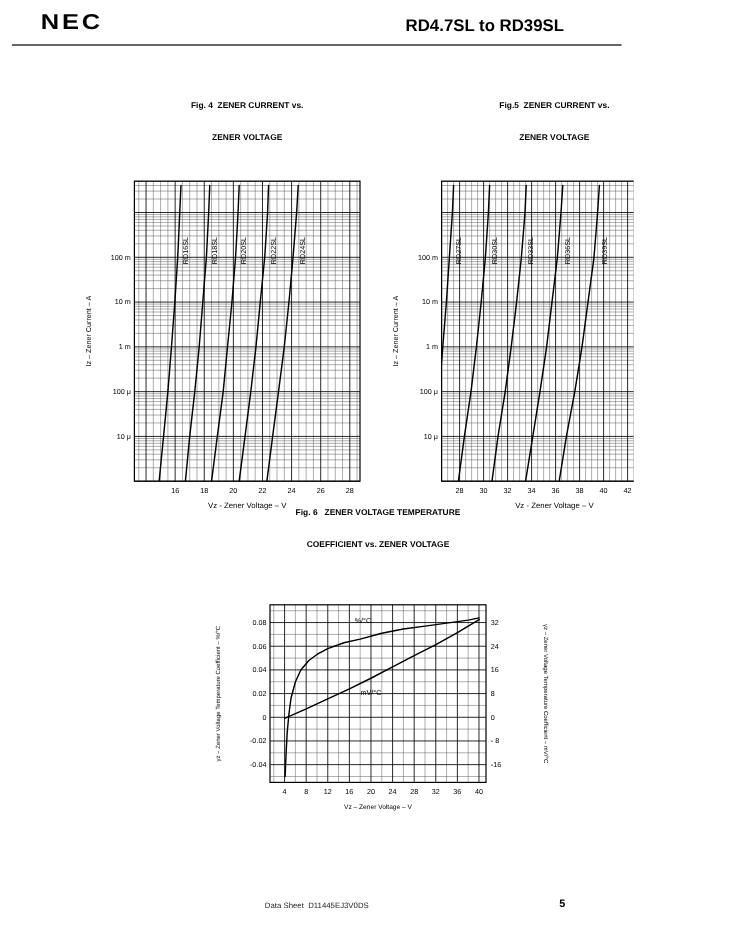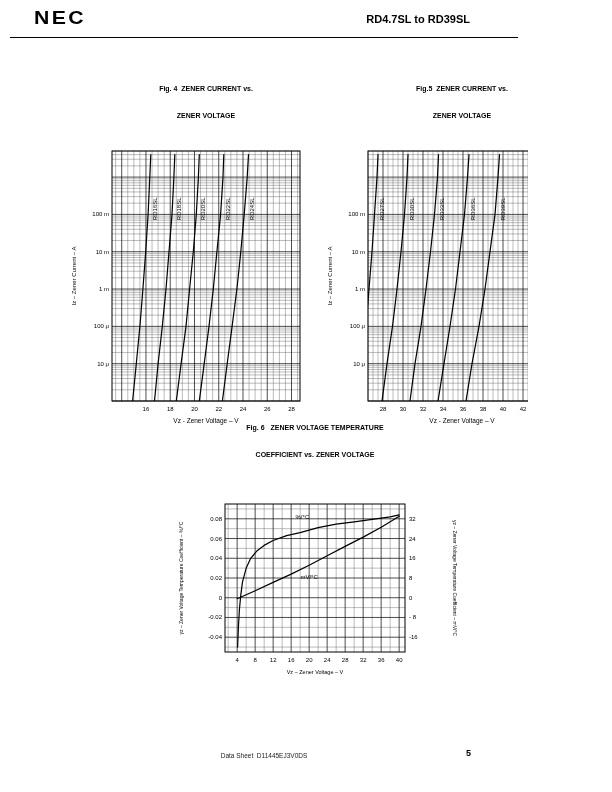--- a/index.html
+++ b/index.html
@@ -1,20 +1,20 @@
 <!DOCTYPE html>
 <html><head>
 <meta charset="utf-8">
 <style>
   html,body{margin:0;padding:0;background:#fff;}
   .page{position:relative;width:528px;height:792px;background:#fff;overflow:hidden;
         font-family:"Liberation Sans",sans-serif;color:#000;}
   .logo{position:absolute;left:34px;top:8px;font-size:18px;font-weight:bold;letter-spacing:2px;
         transform:scaleX(1.18);transform-origin:left center;}
-  .doc-title{position:absolute;right:58px;top:13px;font-size:11px;font-weight:bold;}
+  .doc-title{position:absolute;right:58px;top:13px;font-size:14px;font-weight:bold;}
   .header-rule{position:absolute;left:10px;right:10px;top:37px;border-top:1.5px solid #000;height:0;}
   .fig{position:absolute;}
   .fig4{left:60px;top:66px;width:250px;}
   .fig5{left:316px;top:66px;width:250px;}
   .fig6{left:165px;top:405px;width:300px;}
   .fig-title{font-size:7px;font-weight:bold;text-align:center;line-height:1.3;margin-bottom:4px;white-space:pre;}
   .fig4 .fig-title,.fig5 .fig-title{margin-left:52px;width:188px;}
   .fig6 .fig-title{margin-left:60px;width:180px;margin-bottom:6px;}
   svg{display:block;}
   svg text{font-family:"Liberation Sans",sans-serif;}

